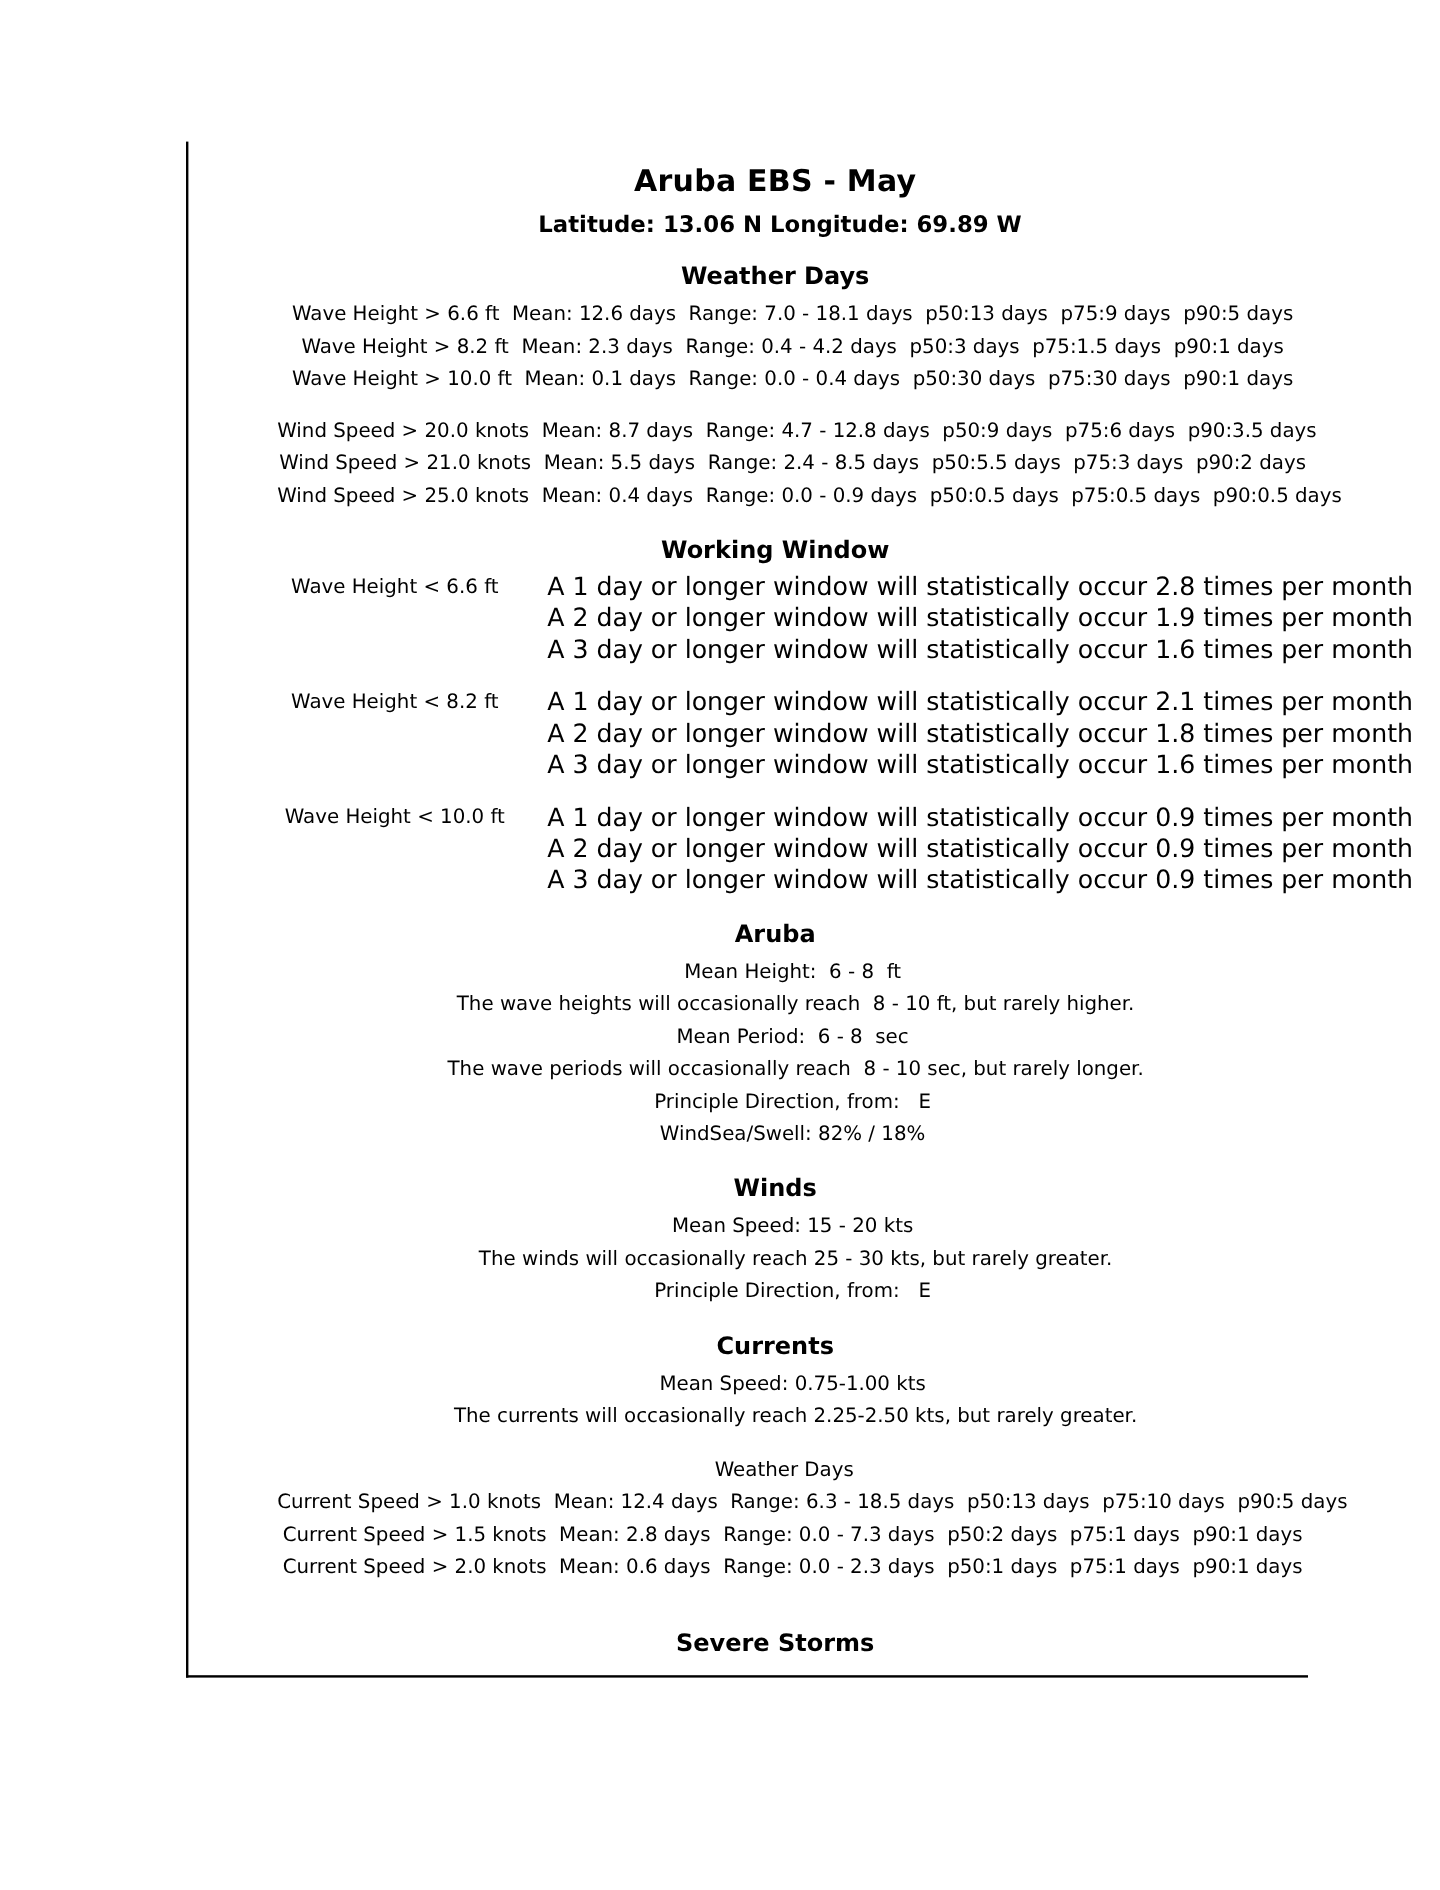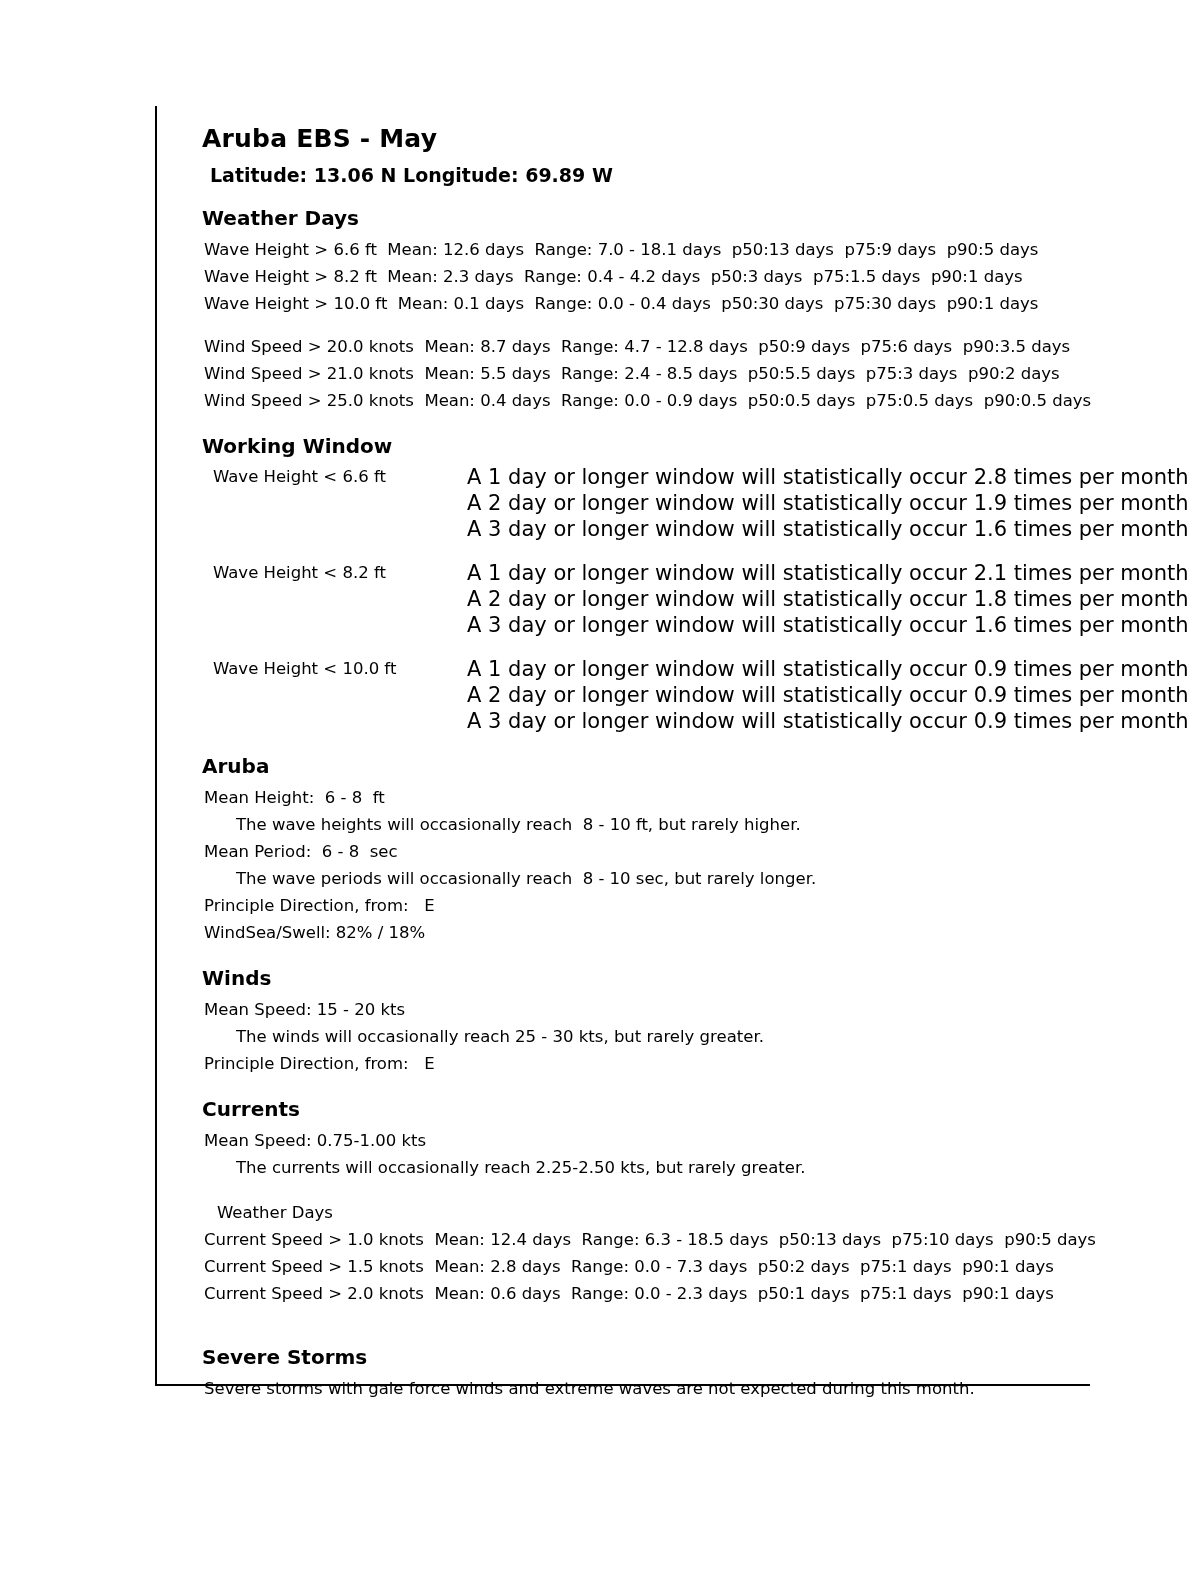--- a/index.html
+++ b/index.html
@@ -11,26 +11,27 @@
     width: 1200px;
     height: 1575px;
     font-family: "DejaVu Sans", sans-serif;
     color: #000000;
     position: relative;
     overflow: hidden;
   }
   .page {
     position: absolute;
     left: 155px;
-    top: 106px;
+    top: 118px;
     width: 935px;
     height: 1280px;
     border-left: 2px solid #000;
     border-bottom: 2px solid #000;
     box-sizing: border-box;
+    text-align: center;
   }
   .inner {
     padding-left: 45px;
     padding-top: 18px;
   }
   h1.doc-title {
     font-size: 25px;
     font-weight: bold;
     margin: 0 0 0 0;
     letter-spacing: 0.2px;
@@ -42,35 +43,35 @@
     margin-left: 8px;
   }
   h2.section {
     font-size: 20px;
     font-weight: bold;
     margin: 20px 0 4px 0;
   }
   .line {
     font-size: 16.5px;
     line-height: 27px;
-    margin-left: 2px;
+    margin-left: 29px;
     white-space: pre;
   }
   .sub-line {
     font-size: 16.5px;
     line-height: 27px;
     margin-left: 34px;
     white-space: pre;
   }
   .gap {
     height: 16px;
   }
   .ww-group {
     display: flex;
-    margin-left: 11px;
+    margin-left: 0;
     margin-bottom: 18px;
   }
   .ww-label {
     width: 254px;
     flex: 0 0 254px;
     font-size: 16.5px;
     line-height: 26px;
     padding-top: 0px;
   }
   .ww-rows {
@@ -164,18 +165,15 @@
     <div class="section-body">
       <div class="line">Mean Speed: 0.75-1.00 kts</div>
       <div class="sub-line">The currents will occasionally reach 2.25-2.50 kts, but rarely greater.</div>
       <div class="weather-sub-head">Weather Days</div>
       <div class="line">Current Speed &gt; 1.0 knots  Mean: 12.4 days  Range: 6.3 - 18.5 days  p50:13 days  p75:10 days  p90:5 days</div>
       <div class="line">Current Speed &gt; 1.5 knots  Mean: 2.8 days  Range: 0.0 - 7.3 days  p50:2 days  p75:1 days  p90:1 days</div>
       <div class="line">Current Speed &gt; 2.0 knots  Mean: 0.6 days  Range: 0.0 - 2.3 days  p50:1 days  p75:1 days  p90:1 days</div>
     </div>
 
     <h2 class="section" style="margin-top:38px;">Severe Storms</h2>
-    <div class="section-body">
-      <div class="line">Severe storms with gale force winds and extreme waves are not expected during this month.</div>
-    </div>
 
   </div>
 </div>
 
 </body></html>

